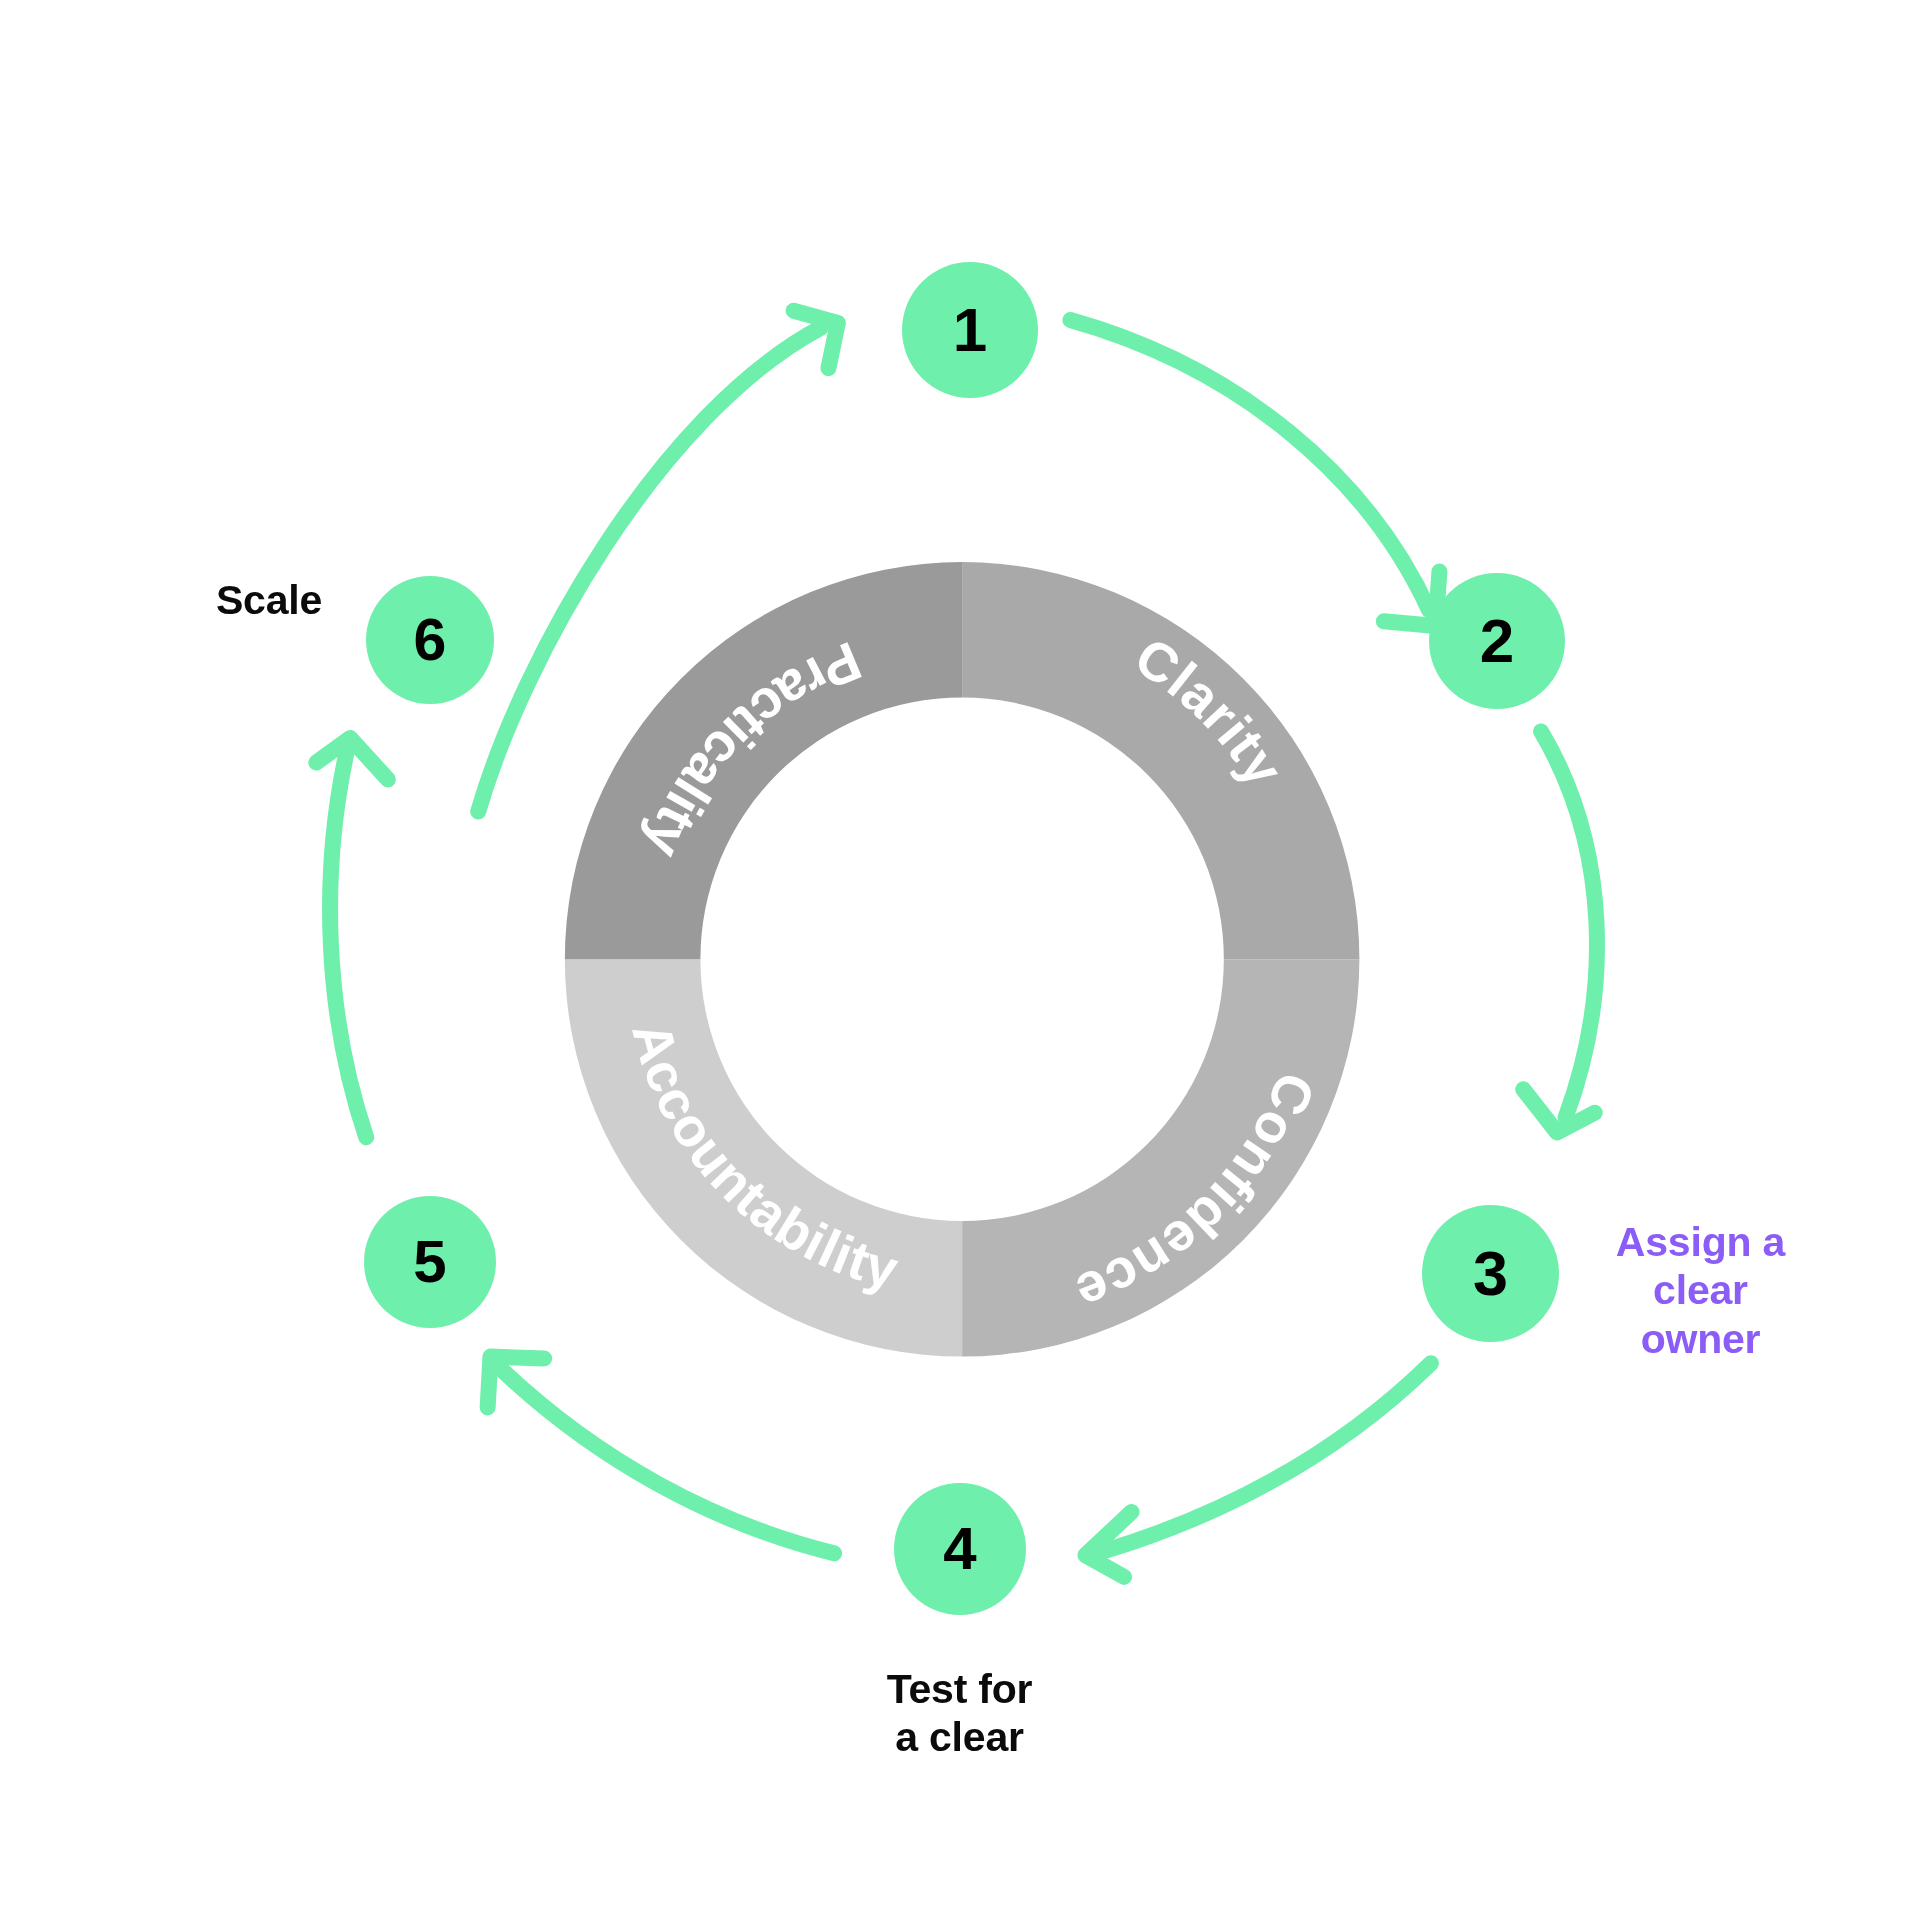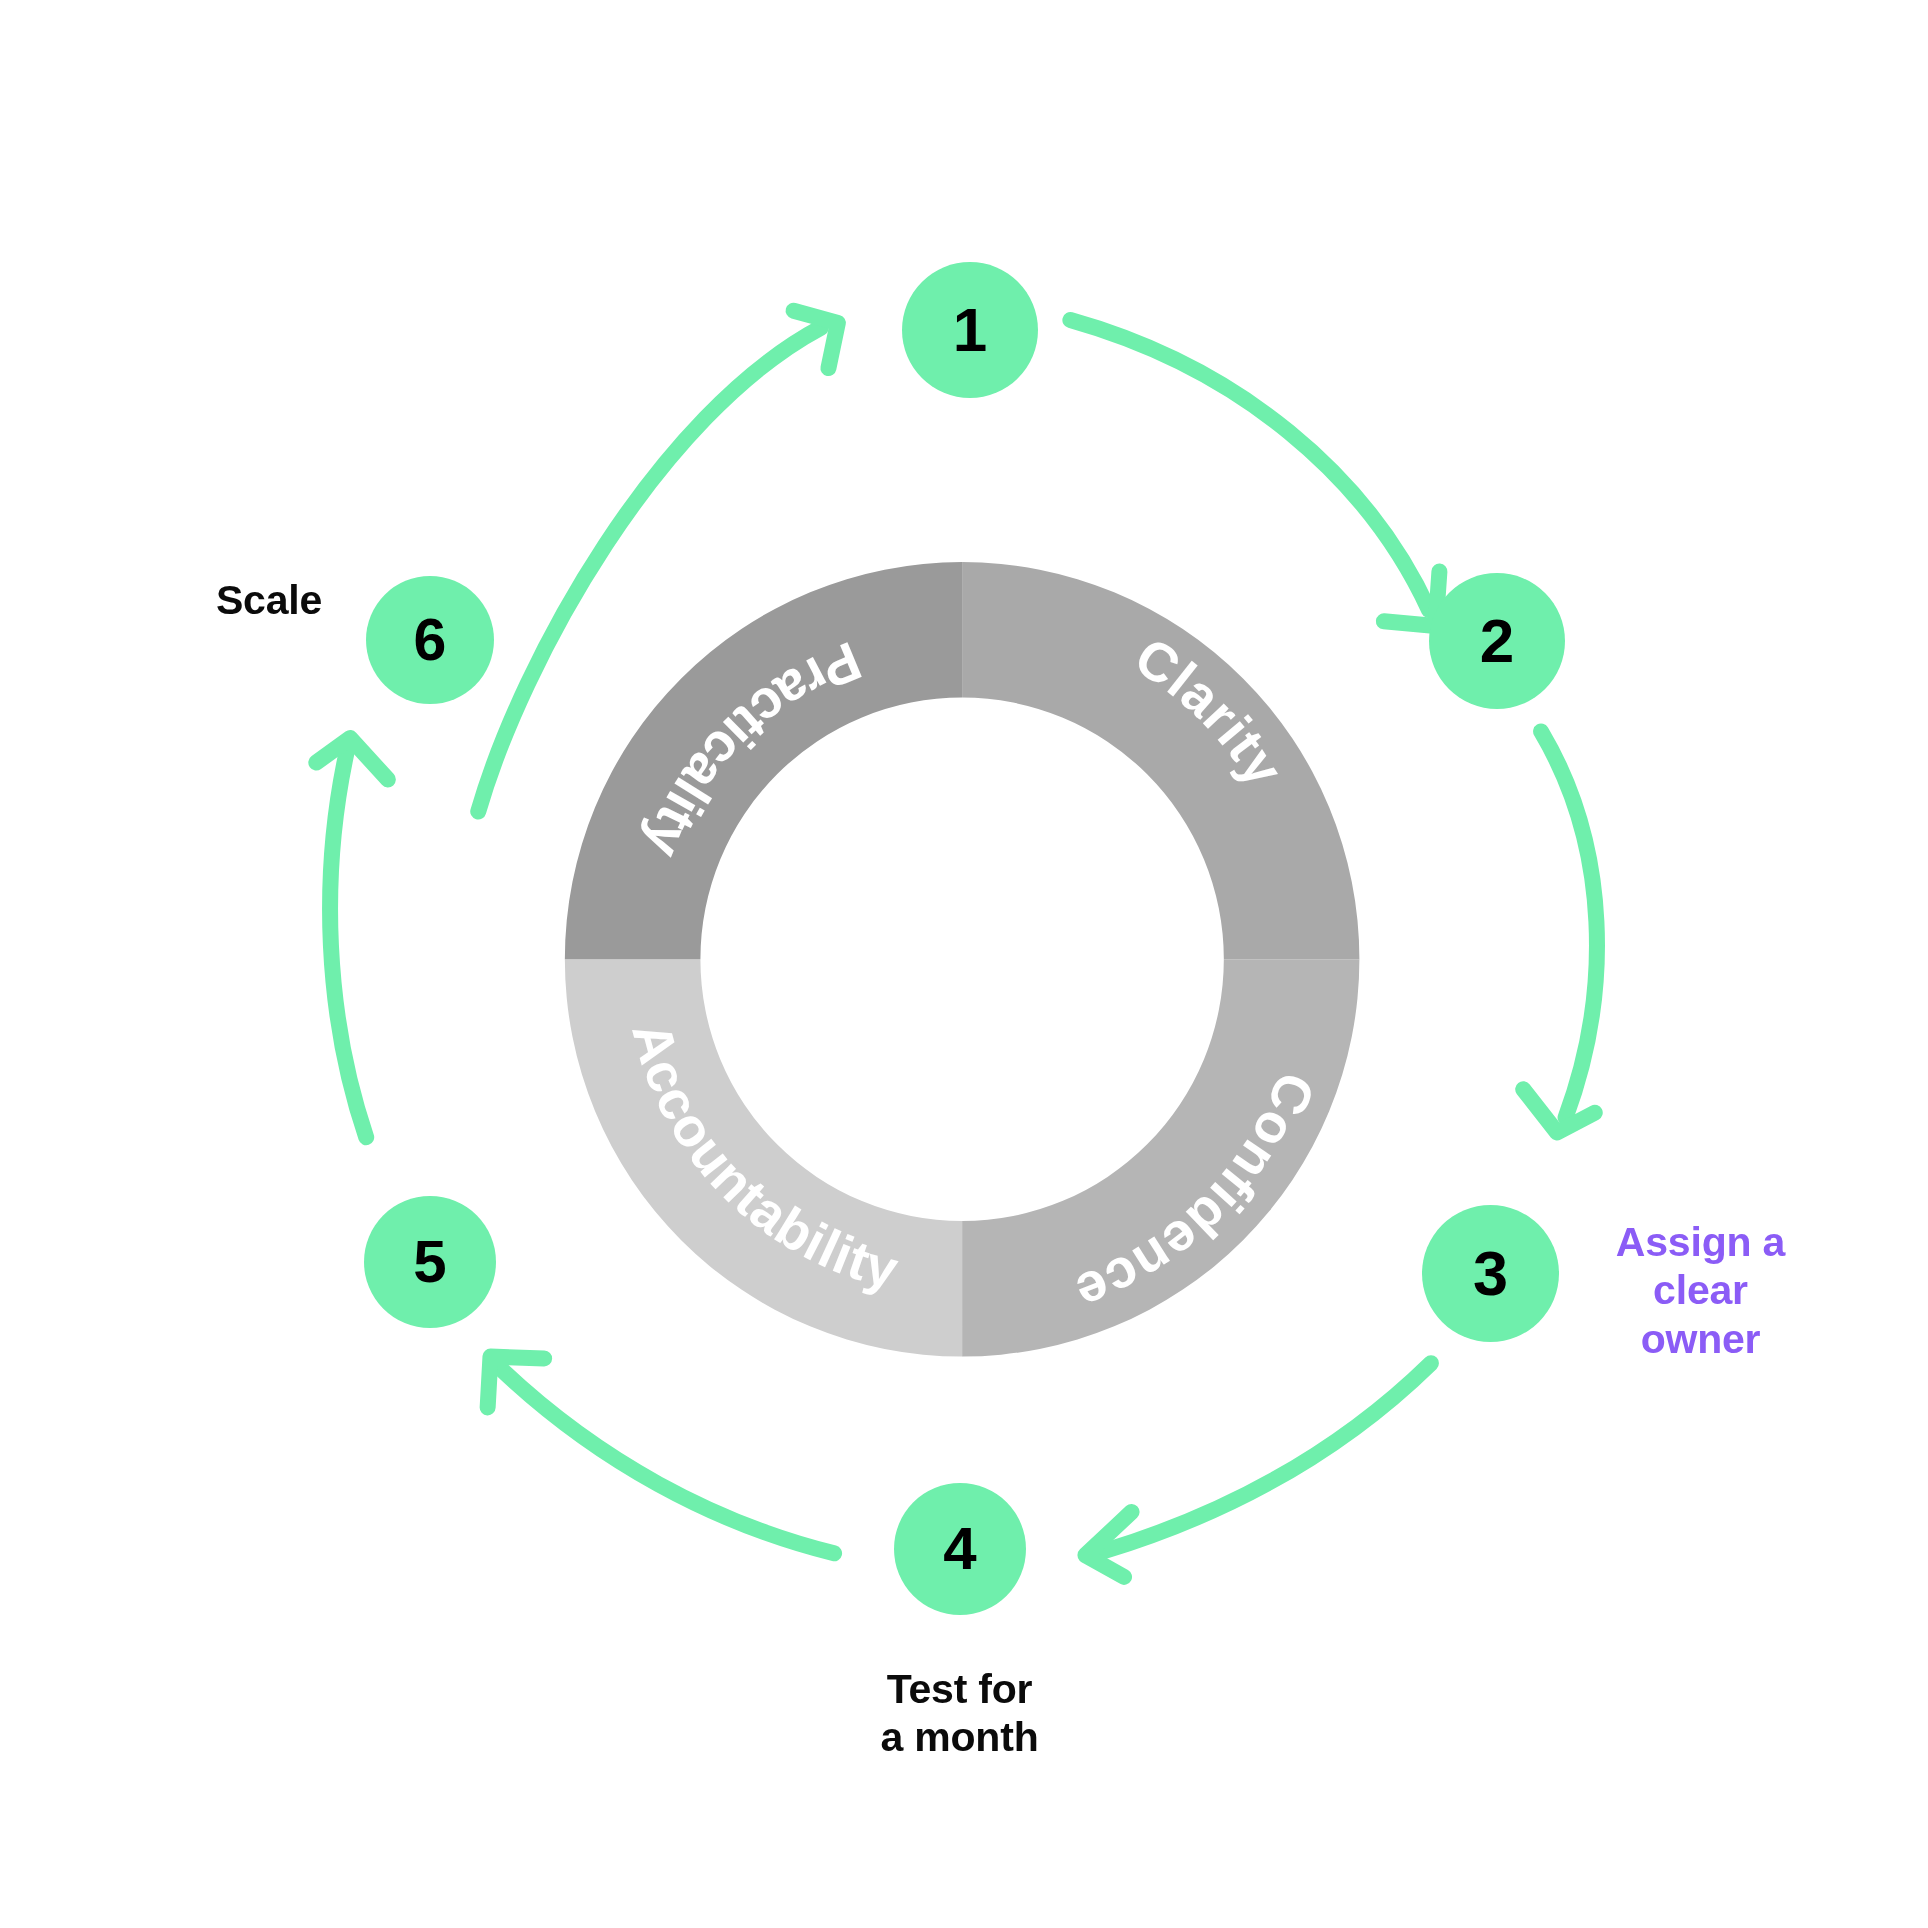--- a/index.html
+++ b/index.html
@@ -120,21 +120,21 @@
     <div class="step-circle" style="left: 1422px; top: 1205px; width: 137px; height: 137px; background: rgb(111, 239, 172);">
       <span style="font-size: 63px; color: rgb(0, 0, 0);">3</span>
     </div>
     <div class="step-label" style="width: 395px; left: 1503px; top: 1194px; color: #8b5cf6; margin-top: 24px;">Assign a
 clear
 owner</div>
     <div class="step-circle" style="left: 894px; top: 1483px; width: 132px; height: 132px; background: rgb(111, 239, 172);">
       <span style="font-size: 60px; color: rgb(0, 0, 0);">4</span>
     </div>
     <div class="step-label" style="width: 395px; left: 762px; top: 1665px; color: rgb(11, 11, 11);">Test for
-a month</div>
+a clear</div>
     <div class="step-circle" style="left: 364px; top: 1196px; width: 132px; height: 132px; background: rgb(111, 239, 172);">
       <span style="font-size: 60px; color: rgb(0, 0, 0);">5</span>
     </div>
     <div class="step-circle" style="left: 366px; top: 576px; width: 128px; height: 128px; background: rgb(111, 239, 172);">
       <span style="font-size: 59px; color: rgb(0, 0, 0);">6</span>
     </div>
     <div class="step-label" style="width: 264px; left: 137px; top: 576px; color: rgb(11, 11, 11);">Scale</div>
   </div>
 
 

